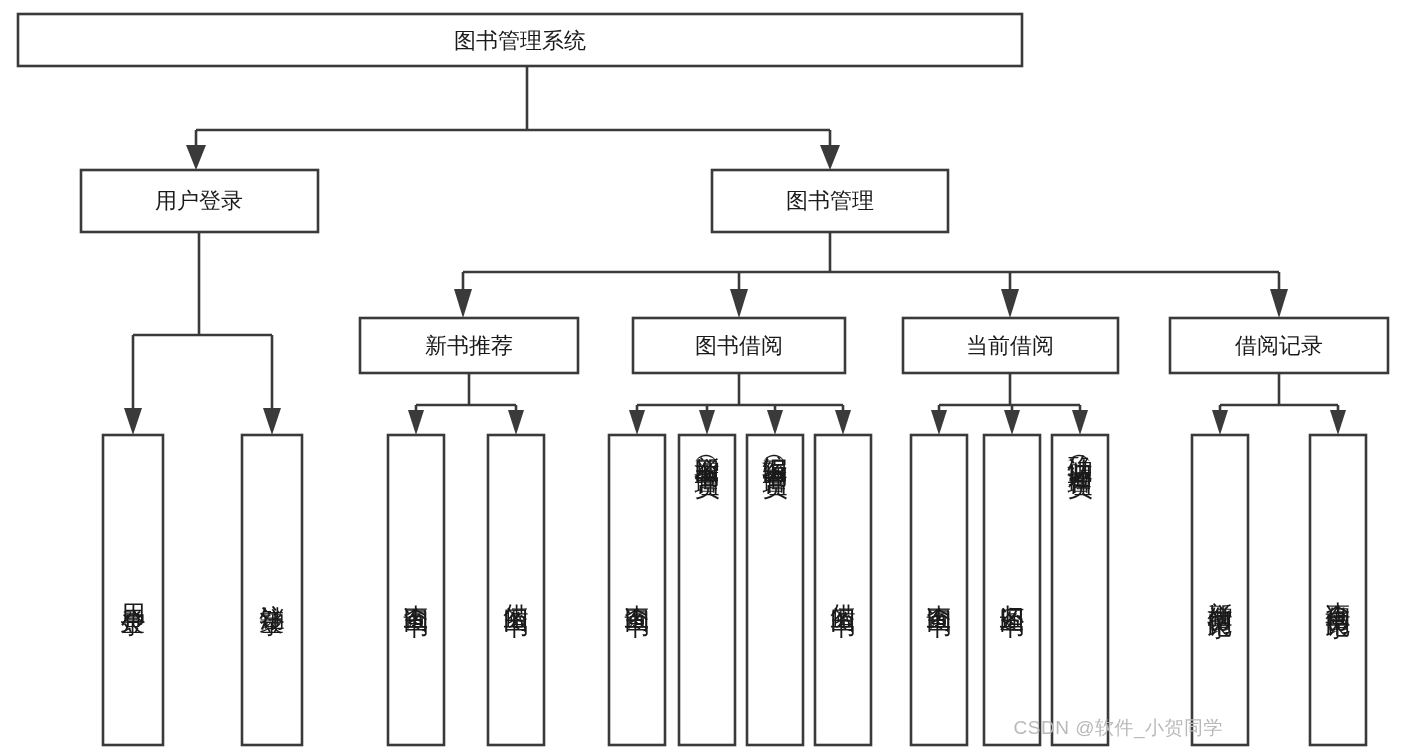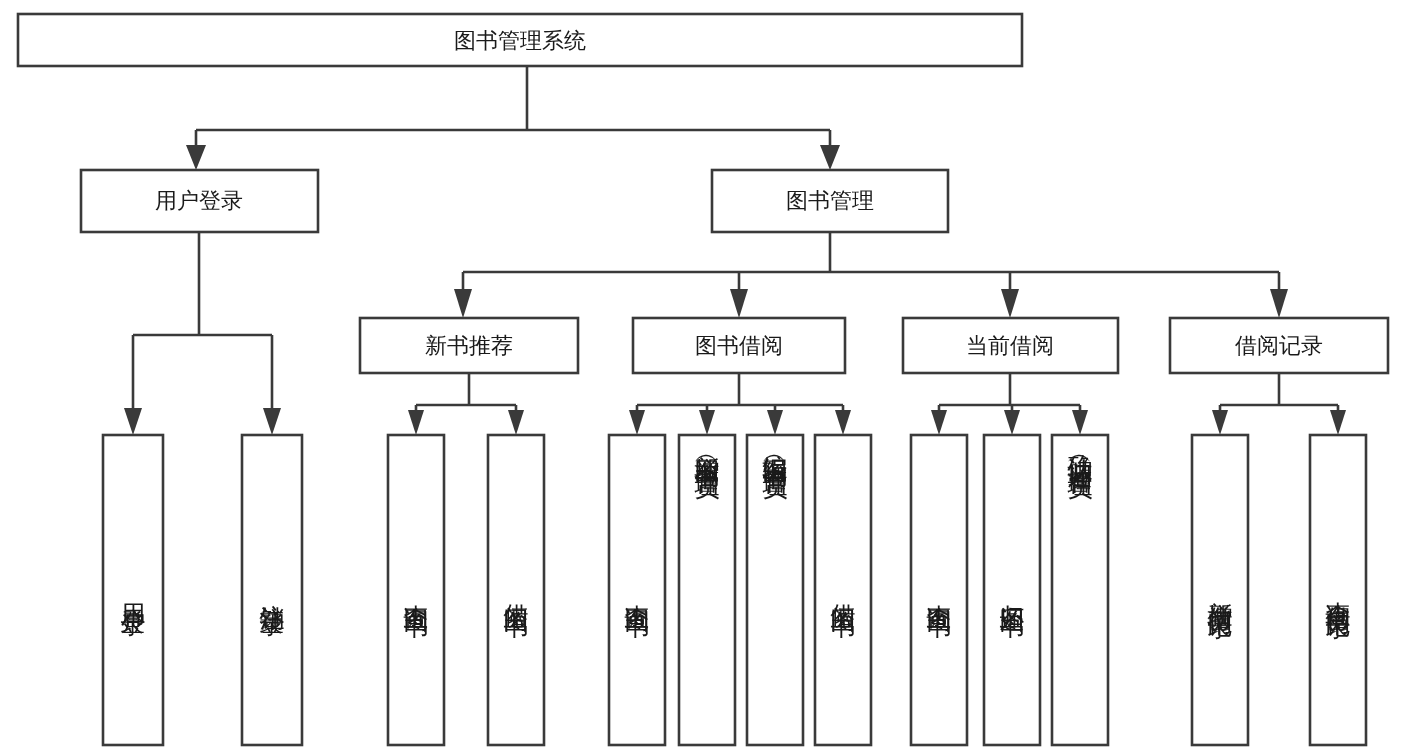--- a/index.html
+++ b/index.html
@@ -251,13 +251,14 @@
   <div class="vlabel-wrap" style="left:1052px; top:435px; width:56px; height:310px; align-items:flex-start;">
     <span class="vlabel-text">确认归还（管理员）</span>
   </div>
   <div class="vlabel-wrap" style="left:1192px; top:435px; width:56px; height:310px;">
     <span class="vlabel-text">新增借阅记录</span>
   </div>
   <div class="vlabel-wrap" style="left:1310px; top:435px; width:56px; height:310px;">
     <span class="vlabel-text">查询借阅记录</span>
   </div>
 
+  <div id="watermark">CSDN @软件_小贺同学</div>
 </div>
 
 </body></html>

